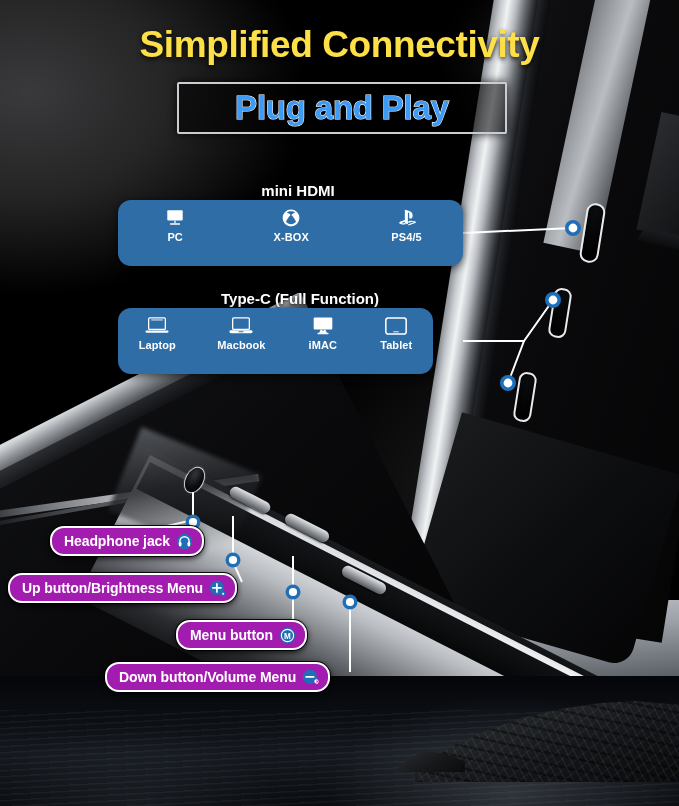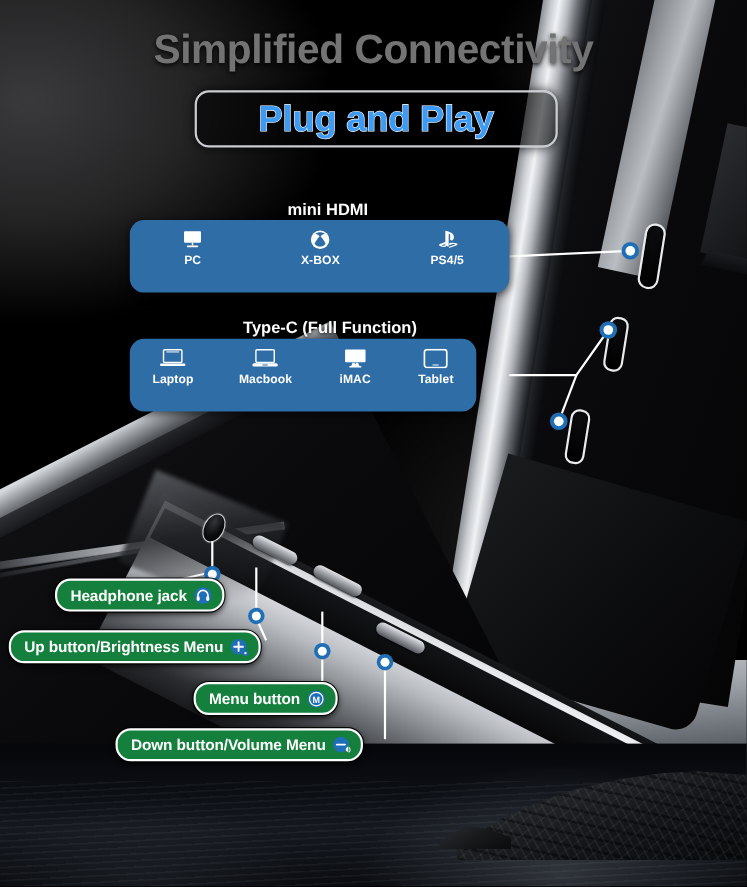--- a/index.html
+++ b/index.html
@@ -124,24 +124,24 @@
   .bg-sky{position:absolute;left:300px;top:600px;width:379px;height:150px;
     background:linear-gradient(175deg,#cdd1d6 0%,#9fa4aa 28%,#5e6369 58%,#2a2d31 84%,#0d0e10 100%);}
   .bg-sky2{position:absolute;left:120px;top:660px;width:280px;height:110px;
     background:linear-gradient(185deg,#b9bec3 0%,#7b8086 35%,#3a3d41 70%,#0e0f11 100%);
     opacity:.85;}
   .bg-dark-wedge{position:absolute;left:0;top:600px;width:330px;height:210px;
     background:linear-gradient(150deg,#0a0b0c 0%,#050506 70%);}
 
   
   .title{position:absolute;left:0;right:0;top:24px;text-align:center;
-    color:#737373;font-size:37px;font-weight:bold;letter-spacing:-.4px;
+    color:#fde047;font-size:37px;font-weight:bold;letter-spacing:-.4px;
     text-shadow:0 2px 5px rgba(0,0,0,.9);}
   .subtitle-box{position:absolute;left:177px;top:82px;width:326px;height:48px;
-    border:2px solid #c9ccd0;border-radius:13px;background:rgba(0,0,0,.55);
+    border:2px solid #c9ccd0;border-radius:2px;background:rgba(0,0,0,.55);
     display:flex;align-items:center;justify-content:center;
     box-shadow:0 0 10px rgba(0,0,0,.8);}
   .subtitle{color:#3d9bf5;font-size:33px;font-weight:bold;letter-spacing:-.2px;
     -webkit-text-stroke:1.1px #ffffff;paint-order:stroke fill;}
 
   
   .panel-title{position:absolute;color:#fff;font-size:15px;font-weight:bold;
     text-shadow:0 1px 3px rgba(0,0,0,.9);text-align:center;}
   .panel{position:absolute;background:#2f6da7;border-radius:13px;
     display:flex;align-items:stretch;justify-content:space-around;
@@ -155,21 +155,21 @@
   #hdmi-panel{left:118px;top:200px;width:345px;height:66px;}
   #typec-title{left:160px;top:290px;width:280px;}
   #typec-panel{left:118px;top:308px;width:315px;height:66px;}
 
   
   #leaders{position:absolute;inset:0;pointer-events:none;}
 
   
   .callout{position:absolute;display:inline-flex;align-items:center;gap:6px;
     height:26px;padding:0 9px 0 12px;border-radius:14px;
-    background:#15803d;border:2px solid #ffffff;
+    background:#a21caf;border:2px solid #ffffff;
     box-shadow:0 0 0 1px rgba(0,0,0,.9),0 2px 6px rgba(0,0,0,.9);}
   .callout .ctext{color:#fff;font-size:14px;font-weight:bold;white-space:nowrap;
     letter-spacing:-.1px;}
   .callout .cicon{width:17px;height:17px;flex:0 0 17px;display:block;}
   #co-head{left:50px;top:526px;}
   #co-up{left:8px;top:573px;}
   #co-menu{left:176px;top:620px;}
   #co-down{left:105px;top:662px;}
 </style>
 </head>

